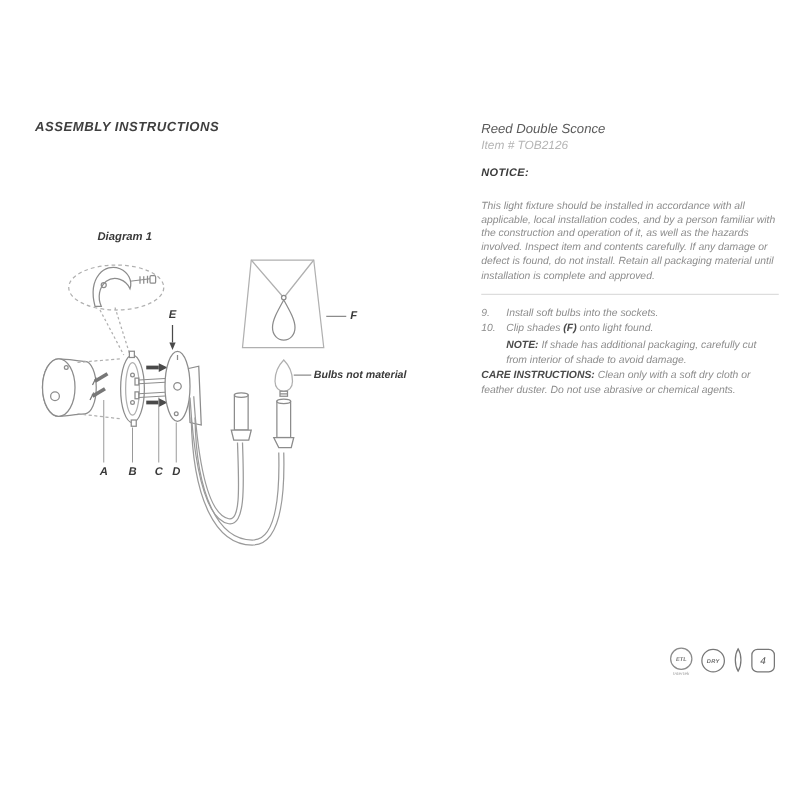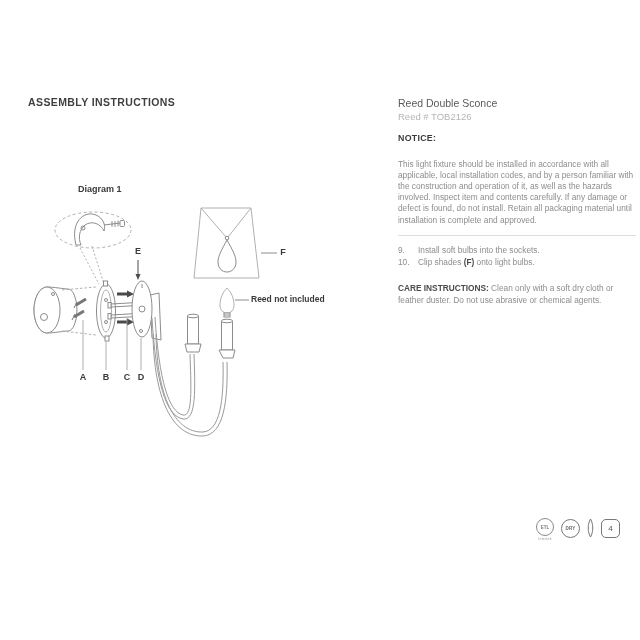--- a/index.html
+++ b/index.html
@@ -1,34 +1,34 @@
 <!DOCTYPE html>
 <html><head>
 <meta charset="utf-8">
 <style>
   html,body{margin:0;padding:0;background:#fff;}
   .page{position:relative;width:640px;height:560px;background:#fff;overflow:hidden;
-        font-family:"Liberation Sans",sans-serif;color:#3b3b3b;}
+        font-family:"Liberation Sans",sans-serif;color:#3b3b3b;font-style:italic;}
   
   .main-title{position:absolute;left:28px;top:96px;font-size:10.5px;font-weight:bold;
               letter-spacing:.4px;color:#3f3f3f;}
   
-  .right-col{position:absolute;left:398px;top:97px;width:238px;}
+  .right-col{position:absolute;left:385px;top:97px;width:238px;}
   .product-name{font-size:10.5px;color:#5a5a5a;margin-bottom:2px;}
   .product-item{font-size:9.5px;color:#b5b5b5;}
   .notice-label{margin-top:11px;font-size:8.8px;font-weight:bold;color:#3b3b3b;letter-spacing:.3px;}
   .notice-body{margin-top:16px;font-size:8.3px;line-height:1.34;color:#8d8d8d;}
   .divider{margin-top:9px;border-top:1px solid #ddd;height:0;}
   .steps{margin-top:8px;font-size:8.3px;line-height:1.45;color:#8d8d8d;}
   .step-row{display:flex;}
   .step-num{width:16px;text-align:left;flex:0 0 16px;color:#8d8d8d;}
   .step-text{flex:1;padding-left:4px;}
   .bold-dark{font-weight:bold;color:#4a4a4a;}
   .step-note{padding-left:20px;margin-top:1px;}
-  .care{margin-top:14px;font-size:8.3px;line-height:1.45;color:#8d8d8d;}
+  .care{font-size:8.3px;line-height:1.45;color:#8d8d8d;}
   
   .dg-title{position:absolute;left:78px;top:184px;font-size:9px;font-weight:bold;color:#3a3a3a;}
   .part-label{position:absolute;font-size:9px;font-weight:bold;color:#3a3a3a;transform:translateX(-50%);}
   .bulbs-note{position:absolute;left:251px;top:294px;font-size:8.5px;font-weight:bold;color:#3a3a3a;}
   
   .logo{position:absolute;left:27px;top:514px;font-family:"Liberation Serif",serif;
         font-variant:small-caps;font-size:22px;letter-spacing:1px;color:#5f6368;}
   .marks{position:absolute;left:535px;top:518px;display:flex;align-items:flex-start;gap:6px;}
   .mark-etl{width:20px;text-align:center;}
   .etl-circle{width:16px;height:16px;border:1px solid #8a8a8a;border-radius:50%;margin:0 auto;
@@ -155,40 +155,41 @@
     </g>
   </svg>
 
   <div class="dg-title">Diagram 1</div>
   <div class="part-label" style="left:83px;top:372px;">A</div>
   <div class="part-label" style="left:106px;top:372px;">B</div>
   <div class="part-label" style="left:127px;top:372px;">C</div>
   <div class="part-label" style="left:141px;top:372px;">D</div>
   <div class="part-label" style="left:138px;top:246px;">E</div>
   <div class="part-label" style="left:283px;top:247px;">F</div>
-  <div class="bulbs-note">Reed not included</div>
+  <div class="bulbs-note">Bulbs not material</div>
 
   <div class="right-col">
     <div class="product-name">Reed Double Sconce</div>
-    <div class="product-item">Reed # TOB2126</div>
+    <div class="product-item">Item # TOB2126</div>
 
     <div class="notice-label">NOTICE:</div>
     <div class="notice-body">This light fixture should be installed in accordance with all applicable, local installation codes, and by a person familiar with the construction and operation of it, as well as the hazards involved. Inspect item and contents carefully. If any damage or defect is found, do not install. Retain all packaging material until installation is complete and approved.</div>
 
     <div class="divider"></div>
 
     <div class="steps">
       <div class="step-row">
         <span class="step-num">9.</span>
         <span class="step-text">Install soft bulbs into the sockets.</span>
       </div>
       <div class="step-row">
         <span class="step-num">10.</span>
-        <span class="step-text"><span>Clip shades </span><span class="bold-dark">(F)</span><span> onto light bulbs.</span></span>
+        <span class="step-text"><span>Clip shades </span><span class="bold-dark">(F)</span><span> onto light found.</span></span>
       </div>
+      <div class="step-note"><span class="bold-dark">NOTE:</span><span> If shade has additional packaging, carefully cut from interior of shade to avoid damage.</span></div>
     </div>
 
     <div class="care"><span class="bold-dark">CARE INSTRUCTIONS:</span><span> Clean only with a soft dry cloth or feather duster. Do not use abrasive or chemical agents.</span></div>
   </div>
 
 
   <div class="marks">
     <div class="mark-etl">
       <div class="etl-circle">ETL</div>
       <div class="etl-sub">Intertek</div>

